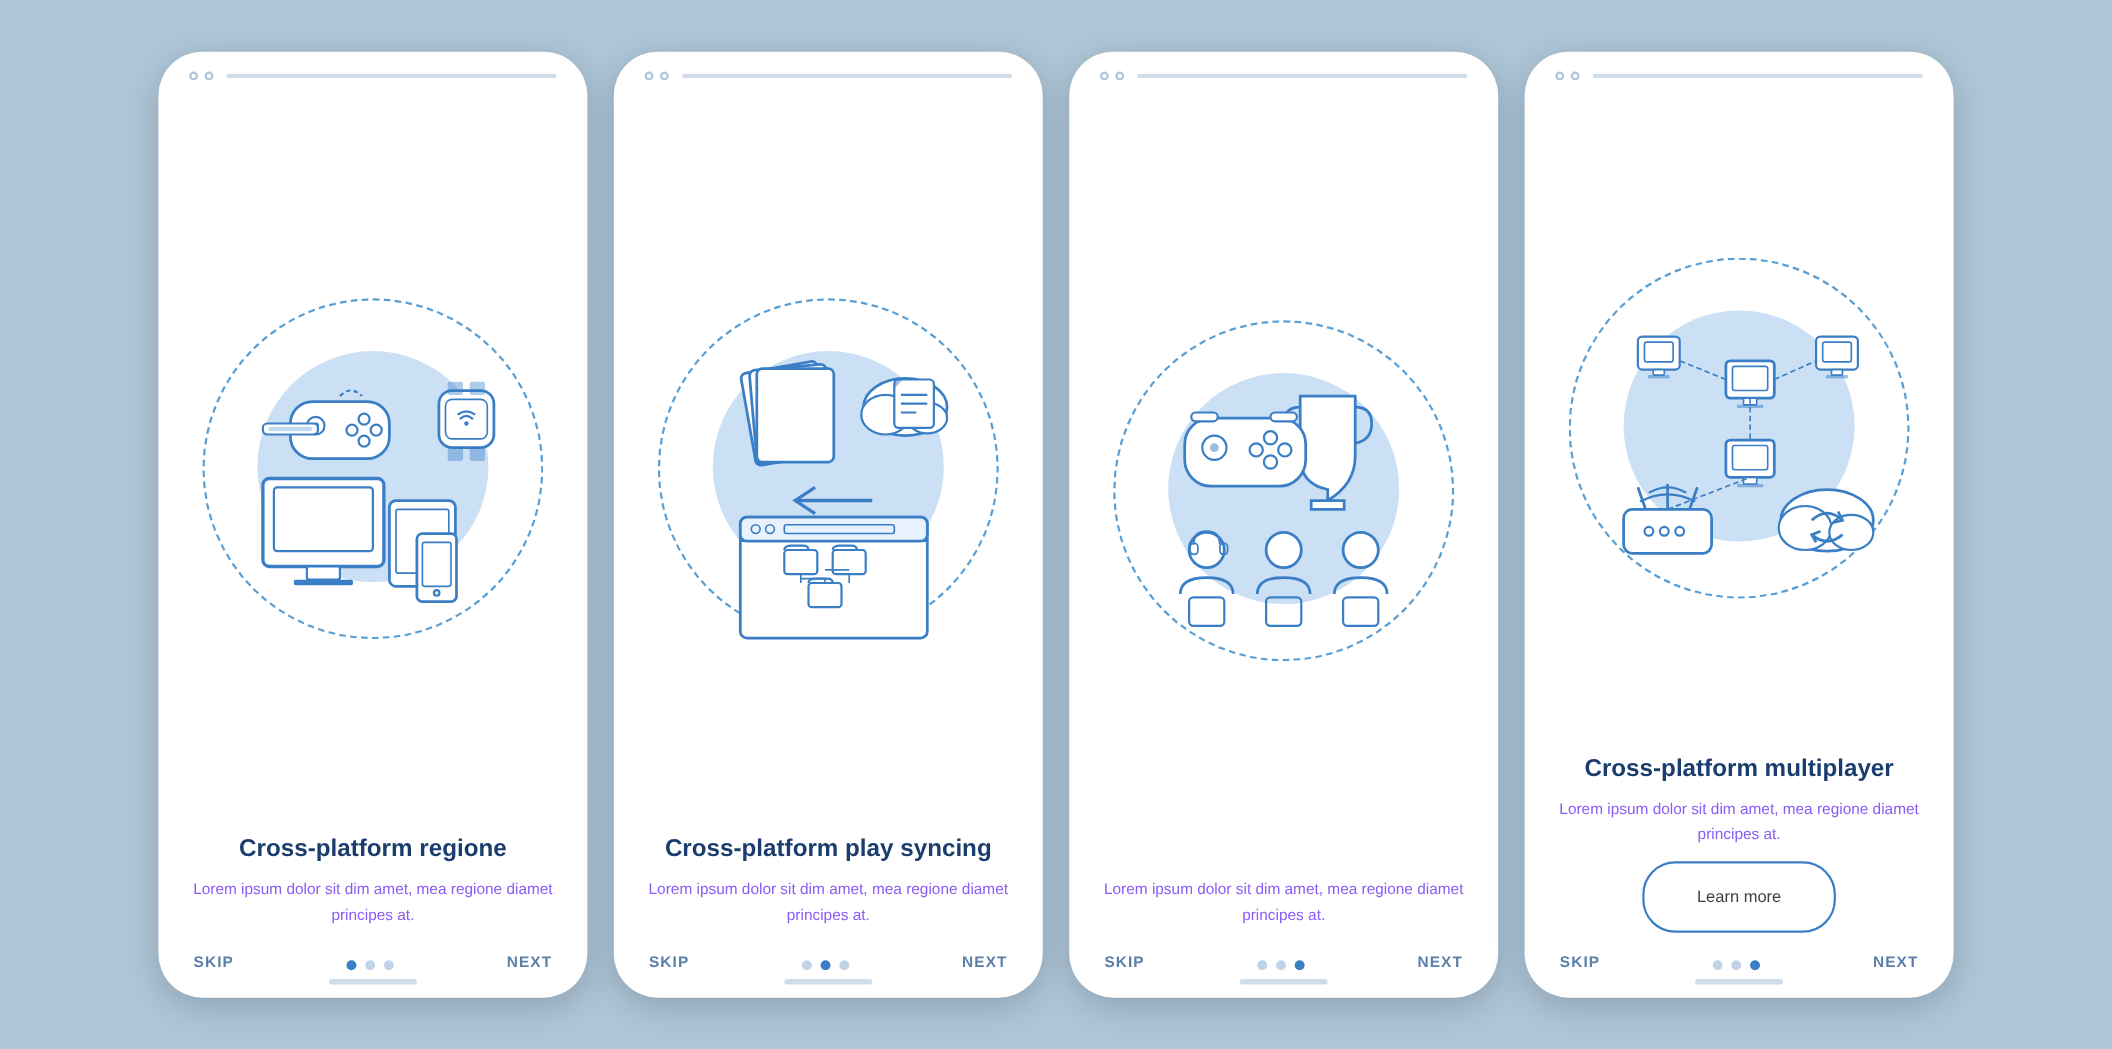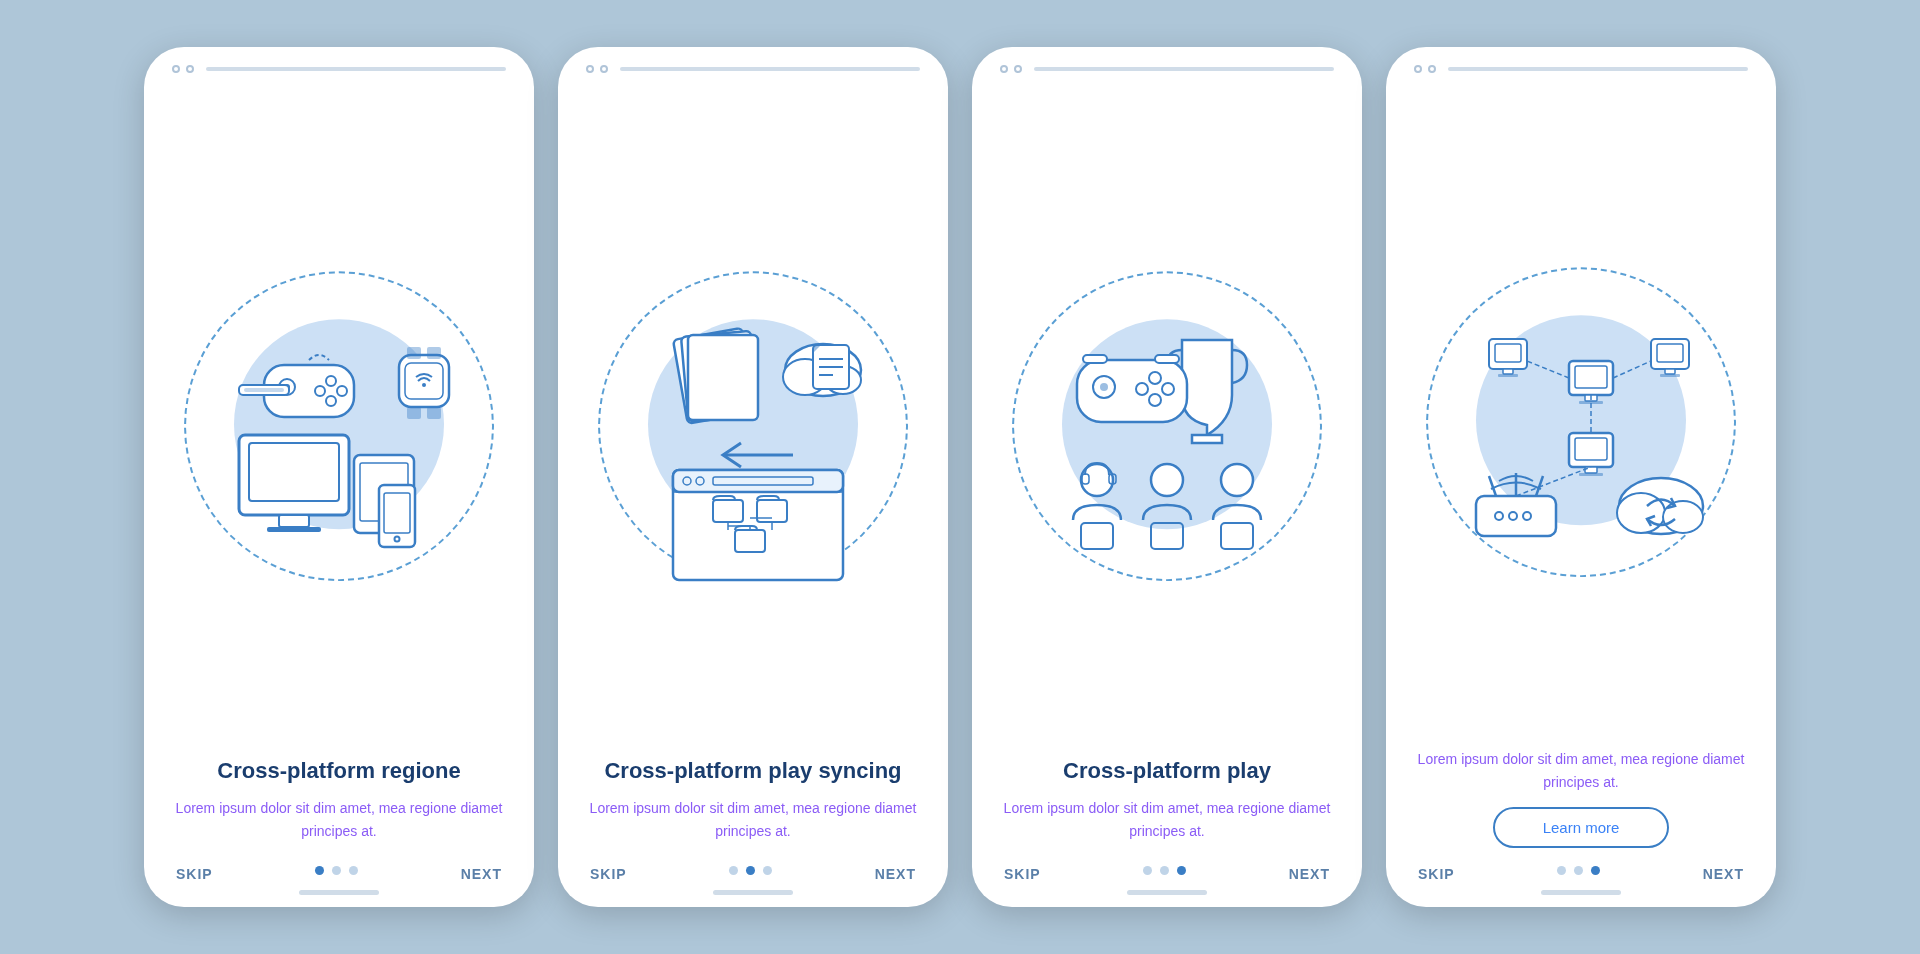--- a/index.html
+++ b/index.html
@@ -125,34 +125,34 @@
       font-size: 14px;
       color: #8b5cf6;
       line-height: 1.6;
       margin-bottom: 14px;
     }
 
     .learn-more-btn {
       display: inline-block;
       border: 2px solid #3a7ec5;
       border-radius: 30px;
-      padding: 10px 48px;
+      padding: 22px 48px;
       font-size: 15px;
-      color: #3b82f6;
+      color: #404040;
       font-weight: 500;
       background: #fff;
       cursor: pointer;
       margin-bottom: 8px;
     }
 
     
     .bottom-nav {
       width: 100%;
       display: flex;
-      align-items: flex-start;
+      align-items: flex-end;
       justify-content: space-between;
       padding: 10px 32px 8px 32px;
     }
 
     .nav-skip, .nav-next {
       font-size: 14px;
       font-weight: 700;
       color: #5a7fa8;
       letter-spacing: 1px;
       cursor: pointer;
@@ -375,21 +375,20 @@
         <path d="M206 255 Q206 240 230 240 Q254 240 254 255" stroke="#3a7ec5" stroke-width="2.5" fill="none"></path>
         <rect x="214" y="258" width="32" height="26" rx="4" stroke="#3a7ec5" stroke-width="2" fill="none"></rect>
 
         <path d="M78 210 Q78 198 90 198 Q102 198 102 210" stroke="#3a7ec5" stroke-width="2" fill="none"></path>
         <rect x="75" y="209" width="7" height="10" rx="3" stroke="#3a7ec5" stroke-width="1.5" fill="none"></rect>
         <rect x="102" y="209" width="7" height="10" rx="3" stroke="#3a7ec5" stroke-width="1.5" fill="none"></rect>
       </svg>
     </div>
 
     <div class="content-area">
-      <div class="screen-title">Cross-platform play</div>
       <div class="screen-desc">Lorem ipsum dolor sit dim amet, mea regione diamet principes at.</div>
     </div>
 
     <div class="bottom-nav">
       <span class="nav-skip">SKIP</span>
       <div class="nav-dots">
         <div class="nav-dot"></div>
         <div class="nav-dot"></div>
         <div class="nav-dot active"></div>
       </div>
@@ -455,20 +454,22 @@
 
         <line x1="148" y1="117" x2="106" y2="100" stroke="#3a7ec5" stroke-width="1.5" stroke-dasharray="5,3"></line>
         <line x1="192" y1="117" x2="230" y2="100" stroke="#3a7ec5" stroke-width="1.5" stroke-dasharray="5,3"></line>
         <line x1="170" y1="134" x2="170" y2="172" stroke="#3a7ec5" stroke-width="1.5" stroke-dasharray="5,3"></line>
 
         <line x1="95" y1="235" x2="170" y2="206" stroke="#3a7ec5" stroke-width="1.5" stroke-dasharray="5,3"></line>
       </svg>
     </div>
 
     <div class="content-area">
+      <div class="screen-title">Cross-platform
+multiplayer</div>
       <div class="screen-desc">Lorem ipsum dolor sit dim amet, mea regione diamet principes at.</div>
       <button class="learn-more-btn">Learn more</button>
     </div>
 
     <div class="bottom-nav">
       <span class="nav-skip">SKIP</span>
       <div class="nav-dots">
         <div class="nav-dot"></div>
         <div class="nav-dot"></div>
         <div class="nav-dot active"></div>

